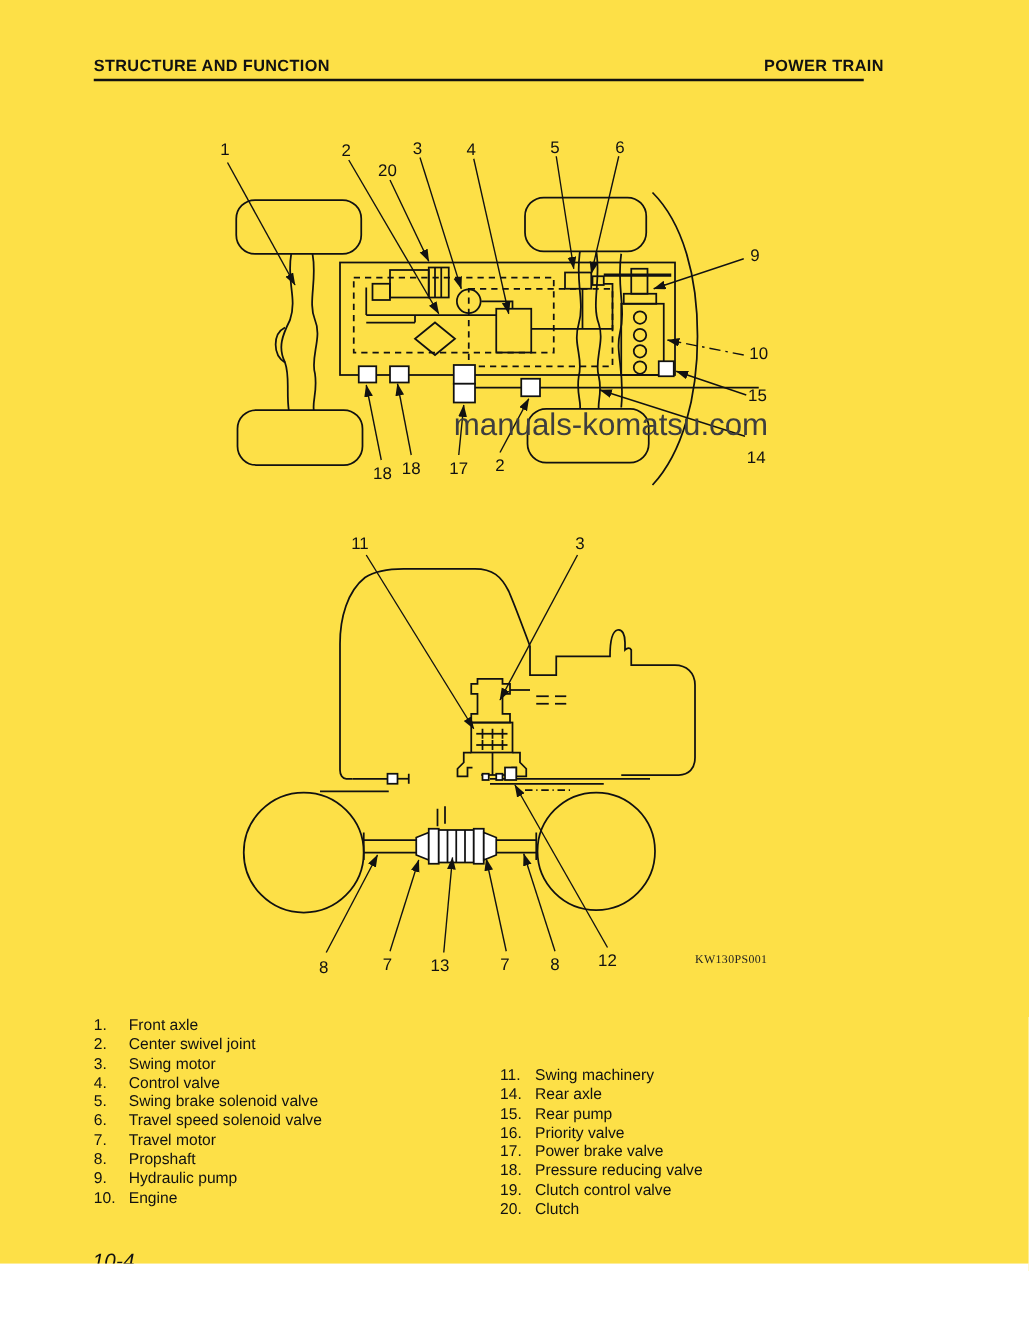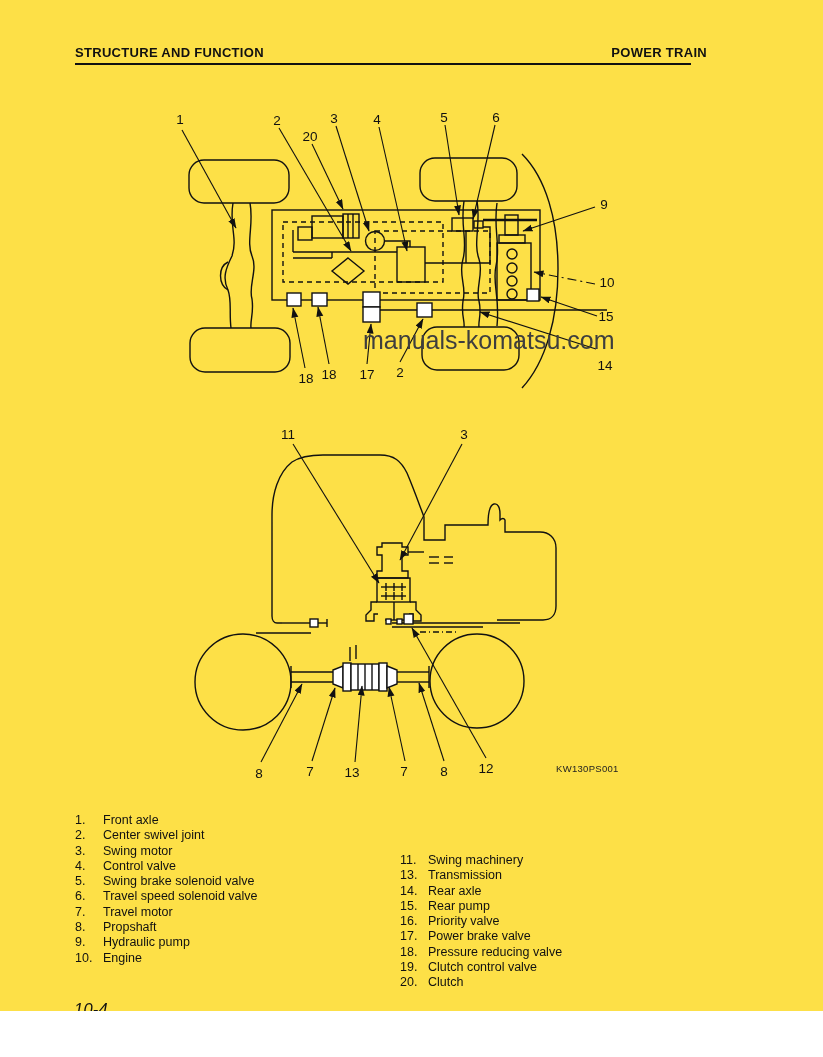--- a/index.html
+++ b/index.html
@@ -24,21 +24,21 @@
   .callout {
     position:absolute; transform:translateX(-50%);
     font-size:13.5px; line-height:13px; color:#111; white-space:nowrap;
   }
   .watermark {
     position:absolute; left:363px; top:326px;
     font-size:25px; color:#3e3e3e; white-space:nowrap; z-index:5;
   }
   .figcode {
     position:absolute; left:556px; top:763px;
-    font-family:Liberation Sans, sans-serif; font-size:9.5px;
+    font-family:Liberation Serif, serif; font-size:9.5px;
     letter-spacing:.3px; color:#222;
   }
   .legend { position:absolute; top:813px; font-size:12.5px; line-height:15.3px; }
   .legend-left  { left:75px;  width:310px; }
   .legend-right { left:400px; width:310px;margin-top:40px; }
   .lrow { display:flex; }
   .lnum { flex:none; width:28px; text-align:left; }
   .llbl { flex:auto; }
   .pagenum { position:absolute; left:74px; top:1000px; font-size:16.5px; letter-spacing:.2px;font-style:italic; }
 </style>
@@ -284,24 +284,20 @@
         <span class="lnum">10.</span>
         <span class="llbl">Engine</span>
       </div>
   </div>
   <div class="legend legend-right">
     <div class="lrow">
         <span class="lnum">11.</span>
         <span class="llbl">Swing machinery</span>
       </div>
     <div class="lrow">
-        <span class="lnum">13.</span>
-        <span class="llbl">Transmission</span>
-      </div>
-    <div class="lrow">
         <span class="lnum">14.</span>
         <span class="llbl">Rear axle</span>
       </div>
     <div class="lrow">
         <span class="lnum">15.</span>
         <span class="llbl">Rear pump</span>
       </div>
     <div class="lrow">
         <span class="lnum">16.</span>
         <span class="llbl">Priority valve</span>

